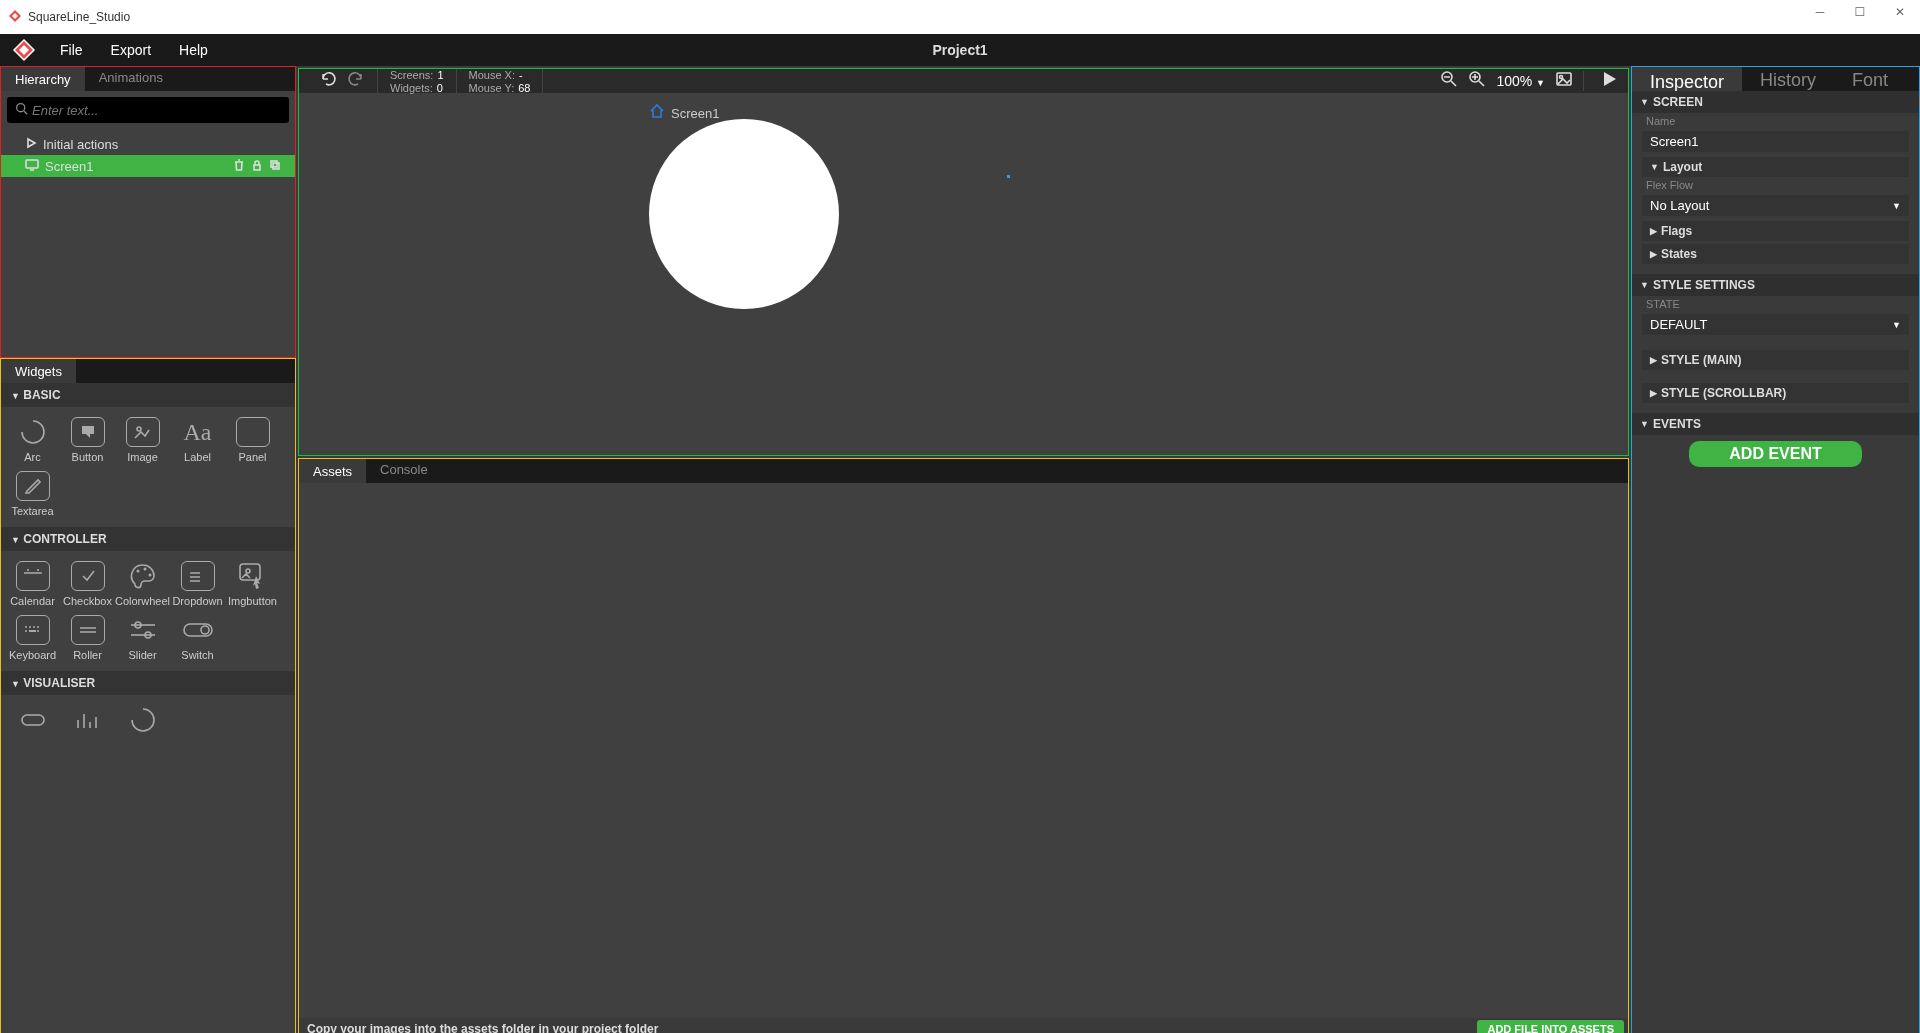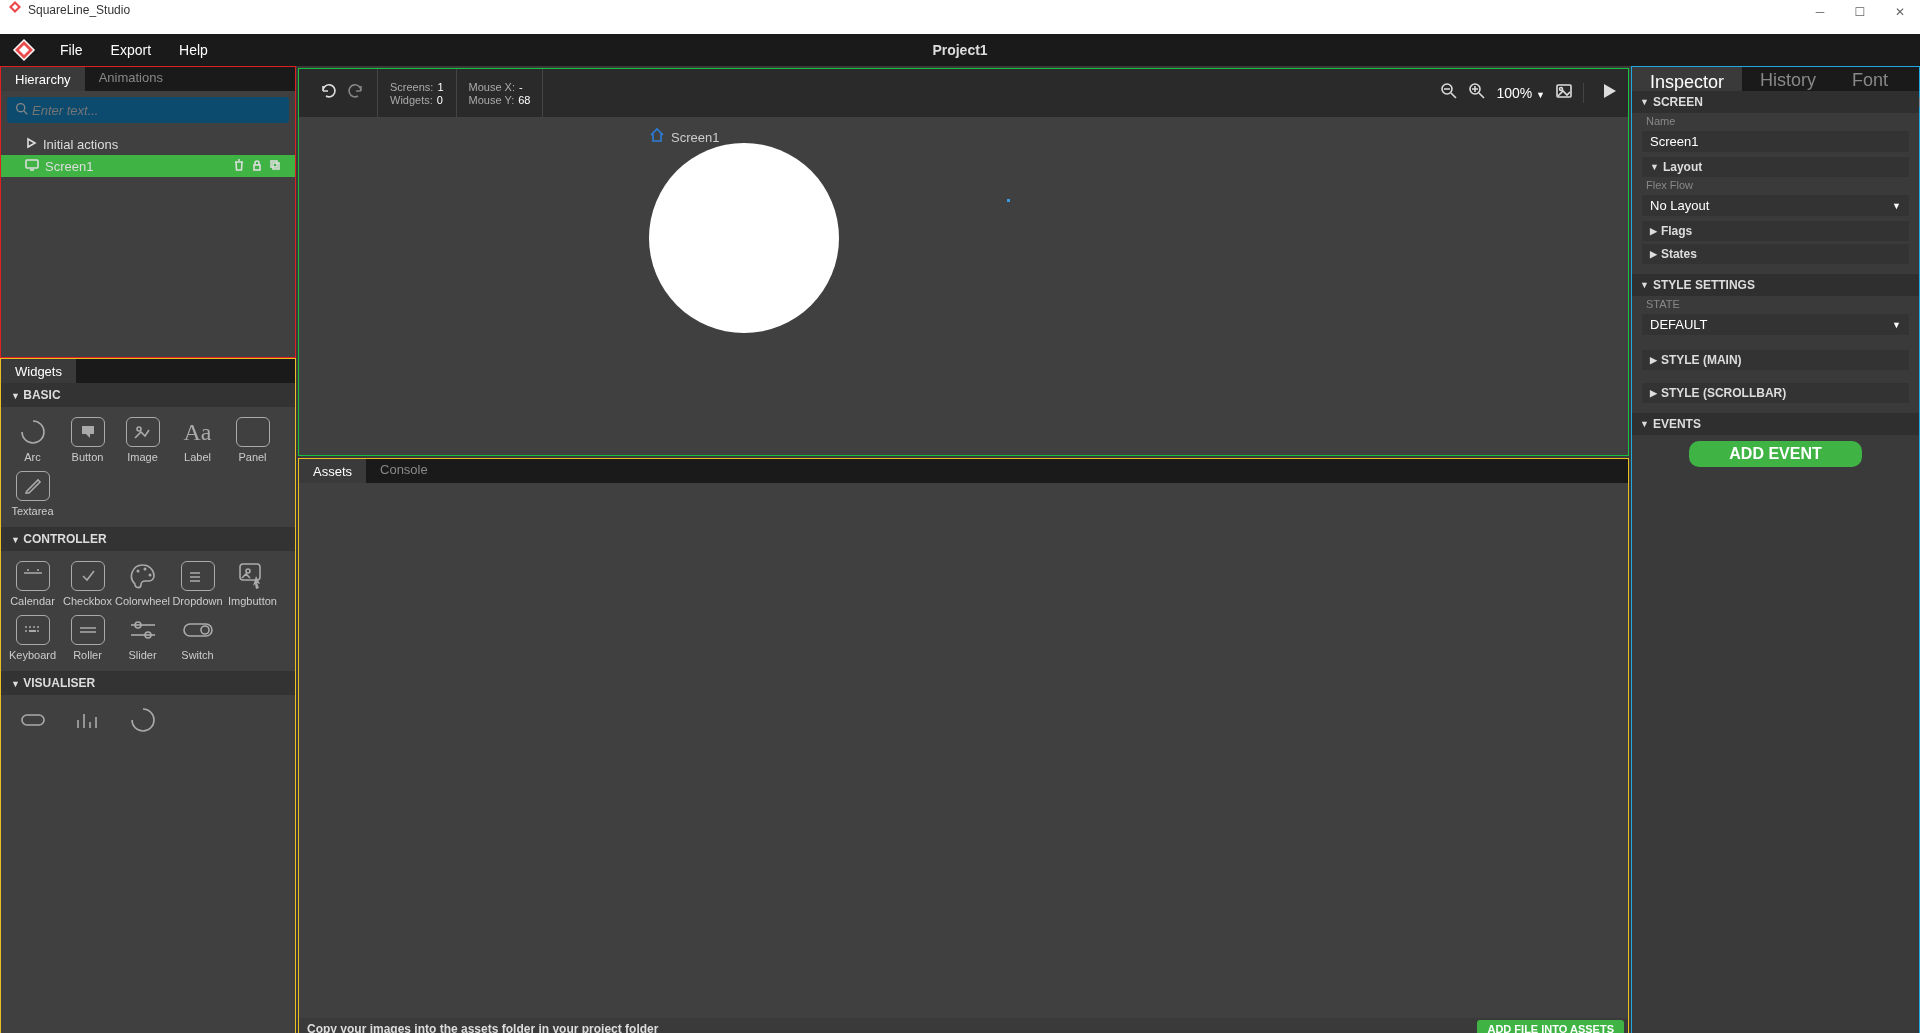--- a/index.html
+++ b/index.html
@@ -1,19 +1,19 @@
 <!DOCTYPE html>
 <html><head>
 <meta charset="utf-8">
 <style>
 * { box-sizing: border-box; margin: 0; padding: 0; font-family: -apple-system, BlinkMacSystemFont, "Segoe UI", Arial, sans-serif; }
 body { background: #fff; width: 1920px; height: 1033px; overflow: hidden; position: relative; }
 
 
-.titlebar { height: 33px; background: #fff; display: flex; align-items: flex-end; padding: 17px 8px; font-size: 12px; color: #333; position: relative; }
+.titlebar { height: 33px; background: #fff; display: flex; align-items: center; padding: 17px 8px; font-size: 12px; color: #333; position: relative; }
 .titlebar .app-icon { color: #e94b4b; font-weight: bold; margin-right: 6px; }
 .win-controls { position: absolute; right: 0; top: 0; display: flex; height: 24px; }
 .win-btn { width: 40px; display: flex; align-items: center; justify-content: center; font-size: 12px; color: #666; }
 
 
 .menubar { height: 32px; background: #1a1a1a; display: flex; align-items: center; padding: 0 12px; color: #fff; position: relative; }
 .menubar .logo { width: 24px; height: 24px; margin-right: 24px; }
 .menu-item { font-size: 14px; margin-right: 28px; cursor: pointer; }
 .project-title { position: absolute; left: 50%; transform: translateX(-50%); font-size: 14px; color: #ddd; font-weight: bold; }
 
@@ -22,42 +22,42 @@
 
 
 .left-col { width: 296px; display: flex; flex-direction: column; }
 
 
 .hierarchy-panel { height: 292px; border: 1.5px solid #e02020; background: #404040; display: flex; flex-direction: column; }
 .tabbar { display: flex; background: #1a1a1a; height: 24px; }
 .tab { padding: 3px 14px; font-size: 13px; color: #888; cursor: pointer; }
 .tab.active { color: #fff; background: #3a3a3a; border-top: 2px solid transparent; }
 .search-row { padding: 6px; }
-.search-box { display: flex; align-items: center; background: #0c4a6e; border-radius: 3px; padding: 4px 8px; }
+.search-box { display: flex; align-items: center; background: #000000; border-radius: 3px; padding: 4px 8px; }
 .search-box input { background: transparent; border: none; color: #aaa; font-style: italic; font-size: 13px; outline: none; flex: 1; }
 .tree { padding: 4px 0; }
 .tree-row { display: flex; align-items: flex-end; padding: 3px 14px; font-size: 13px; color: #ddd; height: 22px; }
 .tree-row.selected { background: #3fb445; }
 .tree-row .row-icons { margin-left: auto; display: flex; gap: 6px; }
 .tree-row .indent-icon { margin-right: 6px; }
 
 
 .widgets-panel { flex: 1; border: 1.5px solid #e8c020; background: #404040; display: flex; flex-direction: column; overflow: hidden; }
 .widget-cat { background: #333; color: #ddd; font-size: 12px; font-weight: bold; padding: 5px 10px; }
 .widget-grid { display: flex; flex-wrap: wrap; padding: 6px 4px; gap: 0; }
 .widget-item { width: 55px; display: flex; flex-direction: column; align-items: center; font-size: 11px; color: #ccc; padding: 4px 0; }
 .widget-icon { width: 34px; height: 30px; border: 1.5px solid #aaa; border-radius: 6px; margin-bottom: 4px; display: flex; align-items: center; justify-content: center; color: #aaa; font-size: 14px; }
 .widget-icon.noborder { border: none; }
 
 
 .center-col { flex: 1; display: flex; flex-direction: column; padding: 2px; gap: 2px; }
 
 
 .canvas-panel { height: 388px; border: 1.5px solid #18c040; background: #404040; position: relative; }
-.canvas-toolbar { height: 48px; background: #2a2a2a; display: flex; align-items: center; padding: 0 8px; position: relative; }
+.canvas-toolbar { height: 24px; background: #2a2a2a; display: flex; align-items: center; padding: 0 8px; position: relative; }
 .tb-group { display: flex; align-items: center; gap: 6px; border-right: 1px solid #444; padding: 0 12px; height: 100%; font-size: 11px; color: #aaa; }
 .tb-group .lbl { display: flex; gap: 4px; }
 .tb-group .val { color: #fff; }
 .tb-right { position: absolute; right: 10px; display: flex; align-items: center; gap: 10px; }
 .tb-icon { color: #ddd; font-size: 18px; cursor: pointer; }
 .zoom-text { color: #fff; font-size: 14px; }
 .play-btn { color: #ddd; font-size: 20px; margin-left: 6px; }
 .canvas-area { position: relative; height: calc(100% - 32px); }
 .screen-label { position: absolute; left: 350px; top: 10px; display: flex; align-items: center; gap: 6px; color: #ccc; font-size: 13px; }
 .screen-label .home-icon { color: #2d7dd8; font-size: 16px; }

